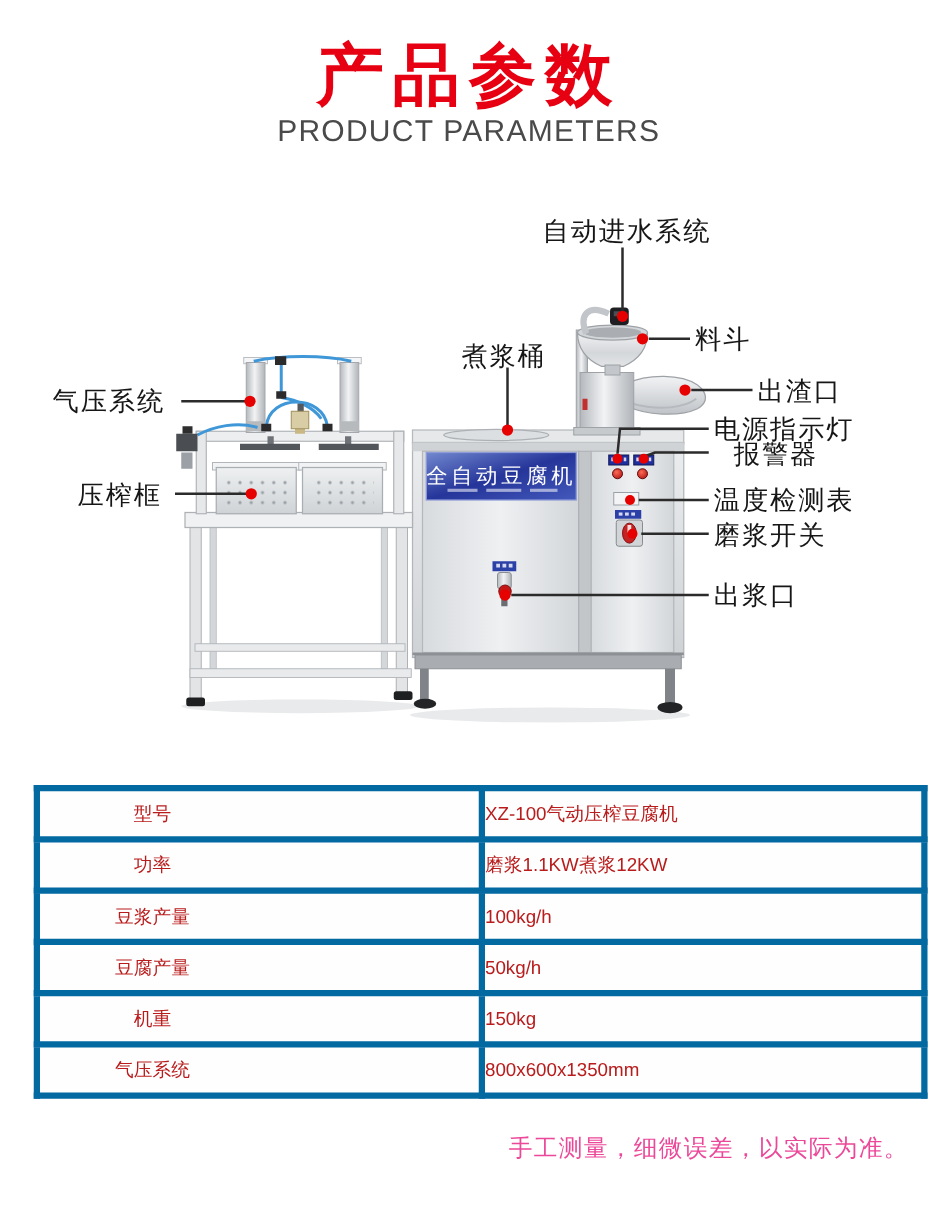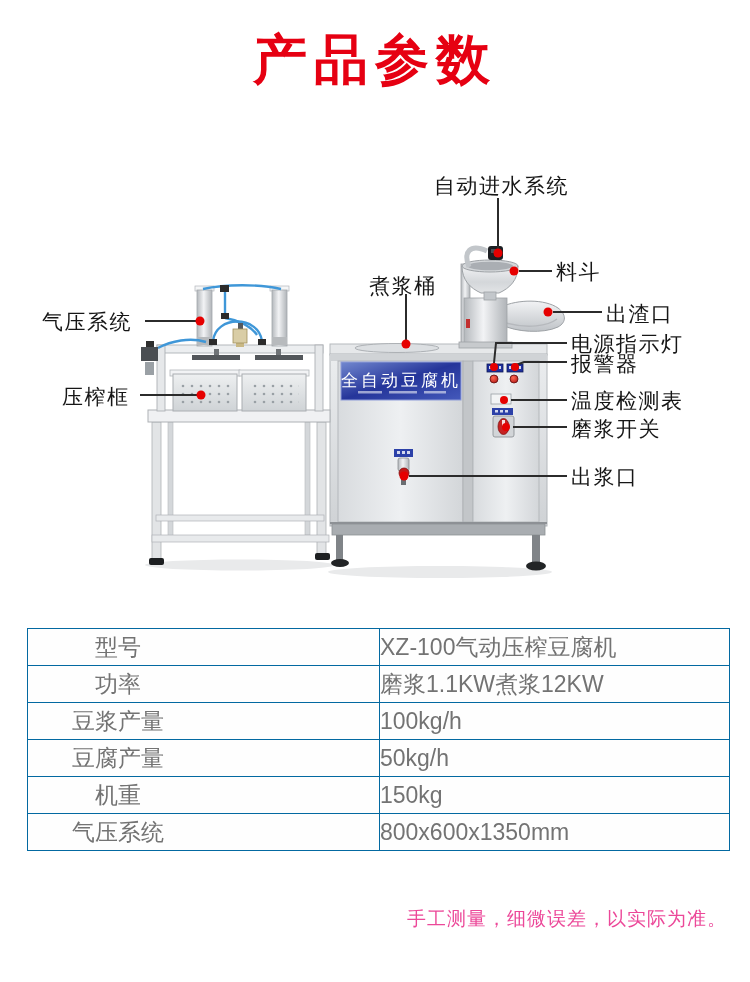--- a/index.html
+++ b/index.html
@@ -11,36 +11,37 @@
           font-weight:700;font-size:54px;line-height:58px;letter-spacing:7px;color:#e60012;}
   .hdr .sub{margin-top:4px;font-size:24px;line-height:28px;color:#4a4a4a;letter-spacing:1px;}
   
   .diagram{position:absolute;top:158px;left:0;width:750px;height:462px;}
   .diagram svg{position:absolute;top:0;left:0;}
   .callout-label{position:absolute;font-size:21px;line-height:22px;font-weight:500;
                  color:#161616;letter-spacing:1.5px;white-space:nowrap;}
   
   .ptable{position:absolute;top:628px;left:27px;width:700px;border-collapse:collapse;
           table-layout:fixed;}
-  .ptable td{border:1px solid #0369a1;height:36px;padding:0;font-size:23px;color:#737373;
+  .ptable td{border:5px solid #0369a1;height:36px;padding:0;font-size:15px;color:#b91c1c;
              background:#fefefe;vertical-align:middle;}
   .ptable td.cell-label{width:351px;}
   .ptable td.cell-label .lbl{display:inline-block;width:180px;text-align:center;}
   .ptable td.cell-value{width:349px;}
   
   .footnote{position:absolute;top:906px;right:23px;font-size:19px;color:#ec4899;
             letter-spacing:1px;}
 </style>
 </head>
 <body>
 
 <div class="page">
 
   <div class="hdr">
     <h1>产品参数</h1>
+    <div class="sub">PRODUCT PARAMETERS</div>
   </div>
 
   <div class="diagram">
     <svg width="750" height="462" viewBox="0 0 750 462">
       <defs>
         <linearGradient id="cylG" x1="0" y1="0" x2="1" y2="0">
           <stop offset="0" stop-color="#b4b8bc"></stop>
             <stop offset="0.45" stop-color="#f2f3f5"></stop>
             <stop offset="1" stop-color="#b0b4b8"></stop>
         </linearGradient>
@@ -251,21 +252,21 @@
         <circle cx="200" cy="163" r="4.5"></circle>
         <circle cx="201" cy="237" r="4.5"></circle>
       </g>
     </svg>
 
     <div class="callout-label" style="left:434px;top:17px;">自动进水系统</div>
     <div class="callout-label" style="left:369px;top:117px;">煮浆桶</div>
     <div class="callout-label" style="left:556px;top:103px;">料斗</div>
     <div class="callout-label" style="left:606px;top:145px;">出渣口</div>
     <div class="callout-label" style="left:571px;top:175px;">电源指示灯</div>
-    <div class="callout-label" style="left:571px;top:195px;">报警器</div>
+    <div class="callout-label" style="left:587px;top:195px;">报警器</div>
     <div class="callout-label" style="left:571px;top:232px;">温度检测表</div>
     <div class="callout-label" style="left:571px;top:260px;">磨浆开关</div>
     <div class="callout-label" style="left:571px;top:308px;">出浆口</div>
     <div class="callout-label" style="left:42px;top:153px;">气压系统</div>
     <div class="callout-label" style="left:62px;top:228px;">压榨框</div>
   </div>
 
   <table class="ptable">
     <tbody id="params-tbody">
         <tr>

